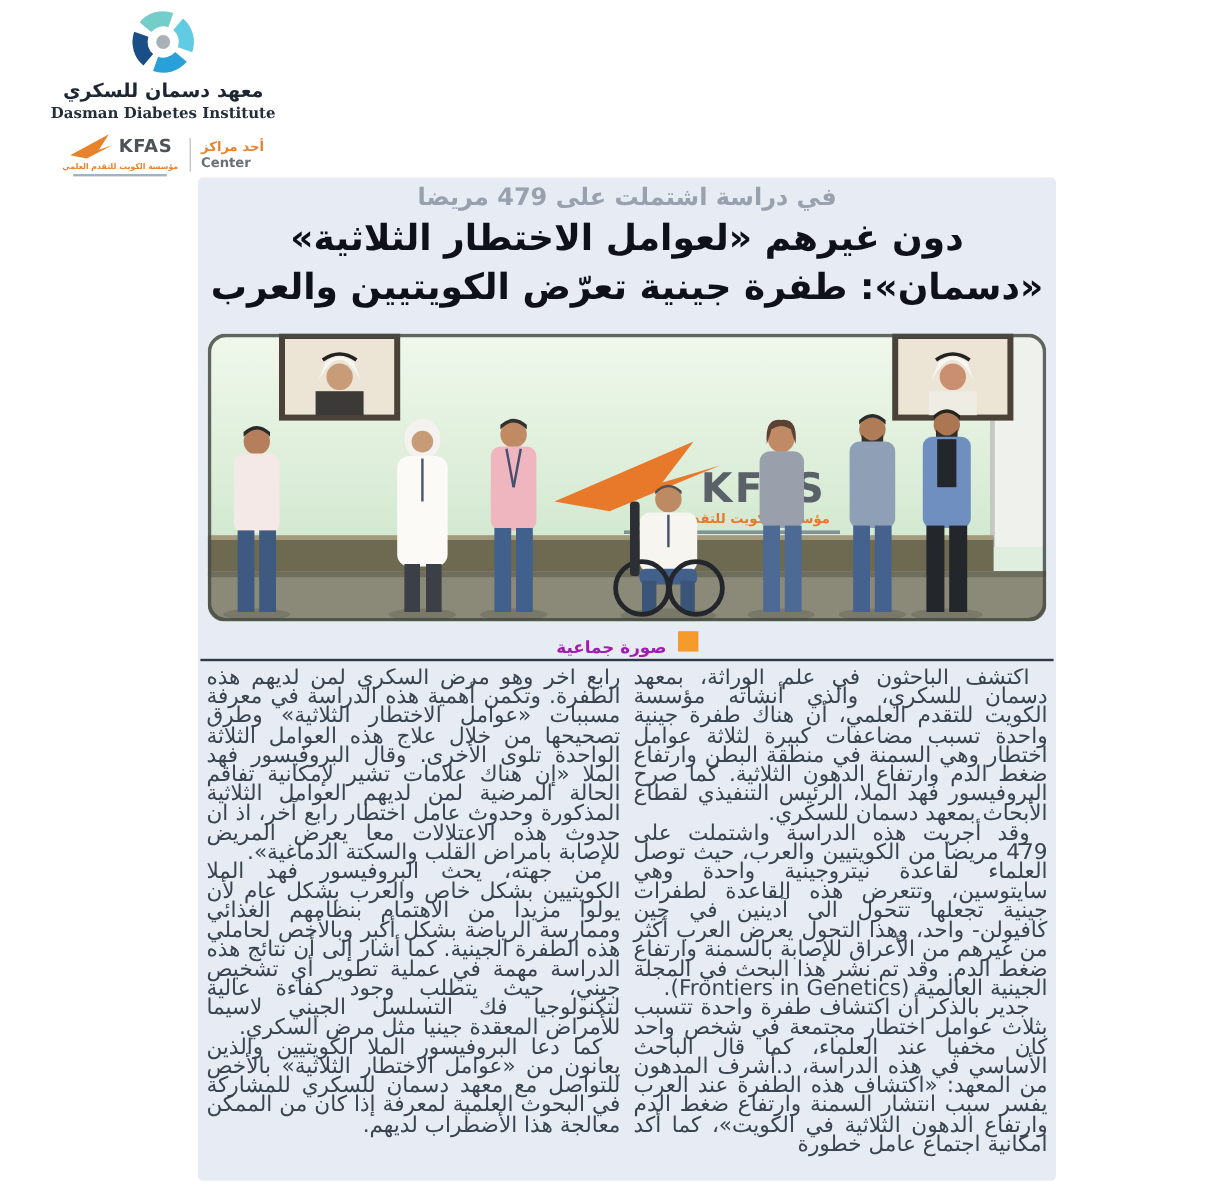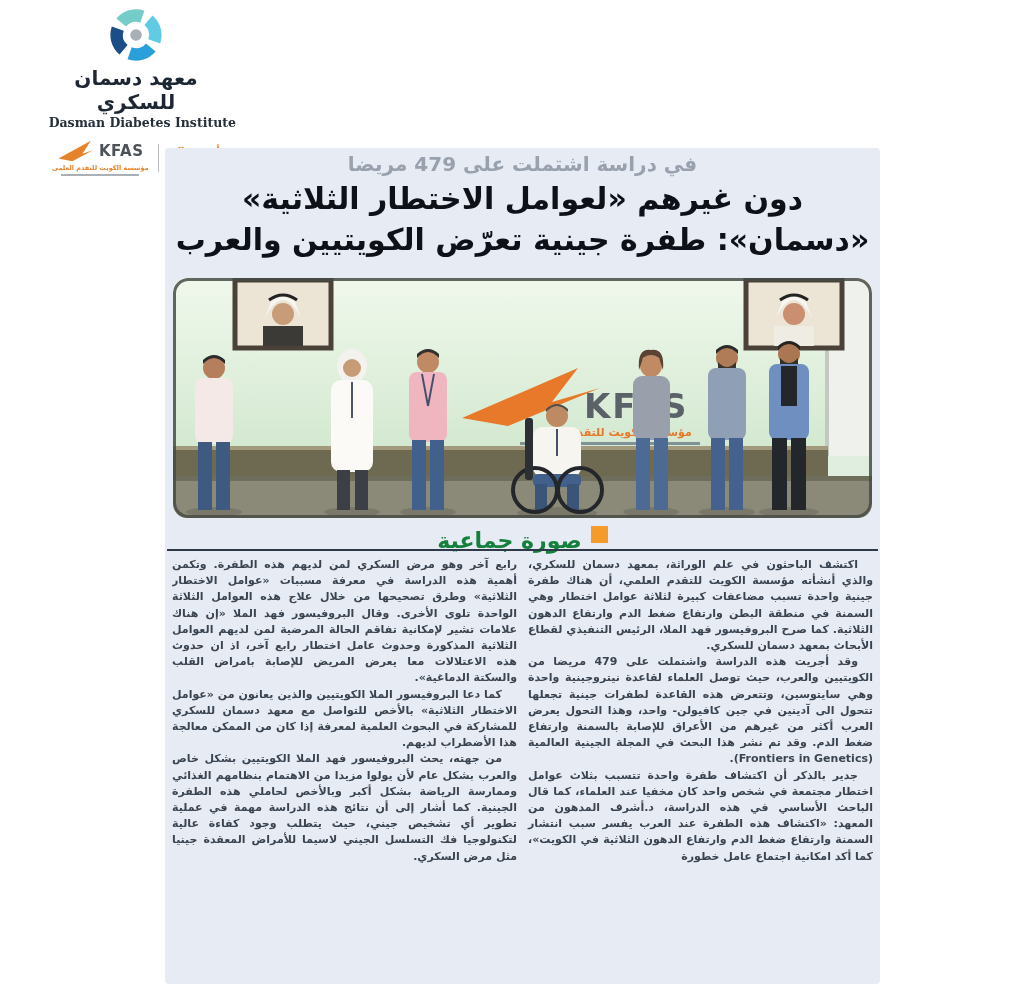--- a/index.html
+++ b/index.html
@@ -2,22 +2,22 @@
 <html><head>
 <meta charset="utf-8">
 <style>
   html,body{margin:0;padding:0;background:#ffffff;}
   .page{position:relative;width:1024px;height:992px;background:#ffffff;overflow:hidden;
         font-family:"DejaVu Sans",sans-serif;}
 
   
   .dasman{position:absolute;left:36px;top:6px;width:200px;text-align:center;}
   .dasman-logo{display:block;margin:0 auto;}
-  .dasman-ar{font-size:20px;font-weight:700;color:#1d2733;direction:rtl;margin-top:2px;}
-  .dasman-en{font-family:"DejaVu Serif",serif;font-size:12.5px;font-weight:700;color:#242f3a;margin-top:1px;text-align:right;}
+  .dasman-ar{font-size:16px;font-weight:700;color:#1d2733;direction:rtl;margin-top:2px;}
+  .dasman-en{font-family:"DejaVu Serif",serif;font-size:12.5px;font-weight:700;color:#242f3a;margin-top:1px;}
   .kfas-row{display:flex;align-items:center;justify-content:center;gap:9px;margin-top:9px;}
   .kfas-left{display:flex;flex-direction:column;align-items:center;}
   .kfas-lockup{display:flex;align-items:center;gap:4px;}
   .kfas-word{font-size:15px;font-weight:700;color:#4c5258;letter-spacing:0.5px;}
   .kfas-tiny{font-size:6.5px;font-weight:700;color:#e8832d;direction:rtl;margin-top:1px;}
   .kfas-tinybar{width:78px;height:2px;background:#aab0b6;margin-top:2px;}
   .kfas-divider{width:1px;height:28px;background:#b9bec4;}
   .center-col{display:flex;flex-direction:column;align-items:flex-start;}
   .center-ar{font-size:11px;font-weight:700;color:#e8832d;direction:rtl;}
   .center-en{font-size:11px;font-weight:700;color:#6a7076;}
@@ -38,27 +38,27 @@
           font-size:20px;font-weight:700;color:#98a1ad;direction:rtl;}
   .headline{position:absolute;top:30px;left:0;right:0;text-align:center;direction:rtl;
             font-size:30px;font-weight:700;color:#0e1118;line-height:41px;}
 
   .photo-wrap{position:absolute;left:8px;top:130px;width:699px;height:240px;
               border-radius:14px;overflow:hidden;background:#dfeede;}
 
   .caption-row{position:absolute;top:374px;left:0;right:0;height:24px;
                display:flex;justify-content:center;align-items:center;gap:9px;direction:rtl;}
   .caption-marker{width:17px;height:17px;background:#f49b2b;}
-  .caption-text{font-size:22px;font-weight:700;color:#15803d;margin-top:12px;}
+  .caption-text{font-size:14px;font-weight:700;color:#a21caf;margin-top:12px;}
   .caption-rule{position:absolute;top:401px;left:2px;right:2px;height:2px;background:#2e3a48;}
 
   .columns{position:absolute;top:409px;left:7px;right:7px;bottom:3px;
            display:flex;gap:11px;direction:rtl;overflow:hidden;}
-  .col{flex:1;direction:rtl;text-align:justify;font-size:11px;line-height:16.2px;
-       font-weight:700;color:#3a4450;}
+  .col{flex:1;direction:rtl;text-align:justify;font-size:18px;line-height:16.2px;
+       font-weight:400;color:#3a4450;}
   .col p{margin:0;text-indent:15px;}
   .col p.no-indent{text-indent:0;}
 </style>
 </head>
 <body>
 
 <div class="page">
 
   <div class="dasman">
     <svg class="dasman-logo" width="58" height="58" viewBox="0 0 60 60">
@@ -229,19 +229,19 @@
     <div class="caption-rule"></div>
 
     <div class="columns">
       <div class="col">
         <p>اكتشف الباحثون في علم الوراثة، بمعهد دسمان للسكري، والذي أنشأته مؤسسة الكويت للتقدم العلمي، أن هناك طفرة جينية واحدة تسبب مضاعفات كبيرة لثلاثة عوامل اختطار وهي السمنة في منطقة البطن وارتفاع ضغط الدم وارتفاع الدهون الثلاثية. كما صرح البروفيسور فهد الملا، الرئيس التنفيذي لقطاع الأبحاث بمعهد دسمان للسكري.</p>
         <p>وقد أجريت هذه الدراسة واشتملت على 479 مريضا من الكويتيين والعرب، حيث توصل العلماء لقاعدة نيتروجينية واحدة وهي سايتوسين، وتتعرض هذه القاعدة لطفرات جينية تجعلها تتحول الى آدينين في جين كافيولن- واحد، وهذا التحول يعرض العرب أكثر من غيرهم من الأعراق للإصابة بالسمنة وارتفاع ضغط الدم. وقد تم نشر هذا البحث في المجلة الجينية العالمية (Frontiers in Genetics).</p>
         <p>جدير بالذكر أن اكتشاف طفرة واحدة تتسبب بثلاث عوامل اختطار مجتمعة في شخص واحد كان مخفيا عند العلماء، كما قال الباحث الأساسي في هذه الدراسة، د.أشرف المدهون من المعهد: «اكتشاف هذه الطفرة عند العرب يفسر سبب انتشار السمنة وارتفاع ضغط الدم وارتفاع الدهون الثلاثية في الكويت»، كما أكد امكانية اجتماع عامل خطورة</p>
       </div>
       <div class="col">
         <p class="no-indent">رابع آخر وهو مرض السكري لمن لديهم هذه الطفرة. وتكمن أهمية هذه الدراسة في معرفة مسببات «عوامل الاختطار الثلاثية» وطرق تصحيحها من خلال علاج هذه العوامل الثلاثة الواحدة تلوى الأخرى. وقال البروفيسور فهد الملا «إن هناك علامات تشير لإمكانية تفاقم الحالة المرضية لمن لديهم العوامل الثلاثية المذكورة وحدوث عامل اختطار رابع آخر، اذ ان حدوث هذه الاعتلالات معا يعرض المريض للإصابة بامراض القلب والسكتة الدماغية».</p>
+        <p>من جهته، يحث البروفيسور فهد الملا الكويتيين بشكل خاص والعرب بشكل عام لأن يولوا مزيدا من الاهتمام بنظامهم الغذائي وممارسة الرياضة بشكل أكبر وبالأخص لحاملي هذه الطفرة الجينية. كما أشار إلى أن نتائج هذه الدراسة مهمة في عملية تطوير أي تشخيص جيني، حيث يتطلب وجود كفاءة عالية لتكنولوجيا فك التسلسل الجيني لاسيما للأمراض المعقدة جينيا مثل مرض السكري.</p>
         <p>كما دعا البروفيسور الملا الكويتيين والذين يعانون من «عوامل الاختطار الثلاثية» بالأخص للتواصل مع معهد دسمان للسكري للمشاركة في البحوث العلمية لمعرفة إذا كان من الممكن معالجة هذا الأضطراب لديهم.</p>
-        <p>من جهته، يحث البروفيسور فهد الملا الكويتيين بشكل خاص والعرب بشكل عام لأن يولوا مزيدا من الاهتمام بنظامهم الغذائي وممارسة الرياضة بشكل أكبر وبالأخص لحاملي هذه الطفرة الجينية. كما أشار إلى أن نتائج هذه الدراسة مهمة في عملية تطوير أي تشخيص جيني، حيث يتطلب وجود كفاءة عالية لتكنولوجيا فك التسلسل الجيني لاسيما للأمراض المعقدة جينيا مثل مرض السكري.</p>
       </div>
     </div>
 
   </div>
 </div>
 
 </body></html>

